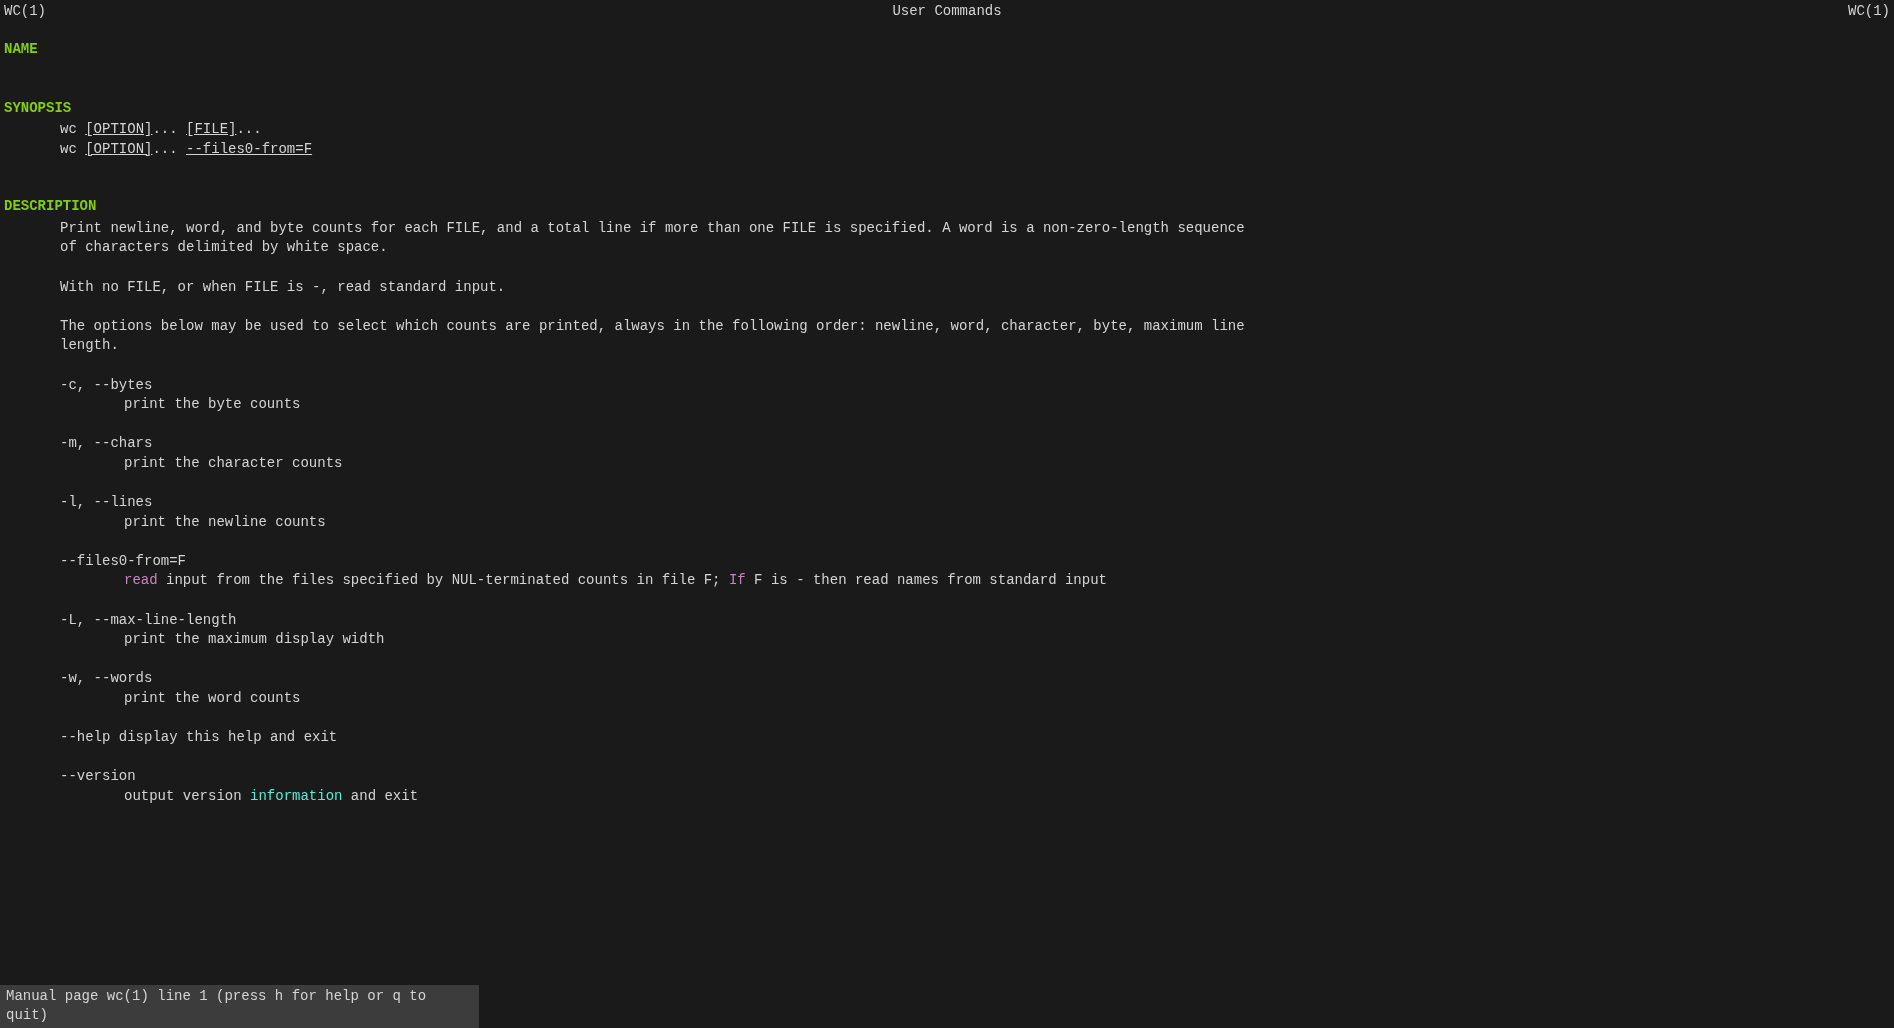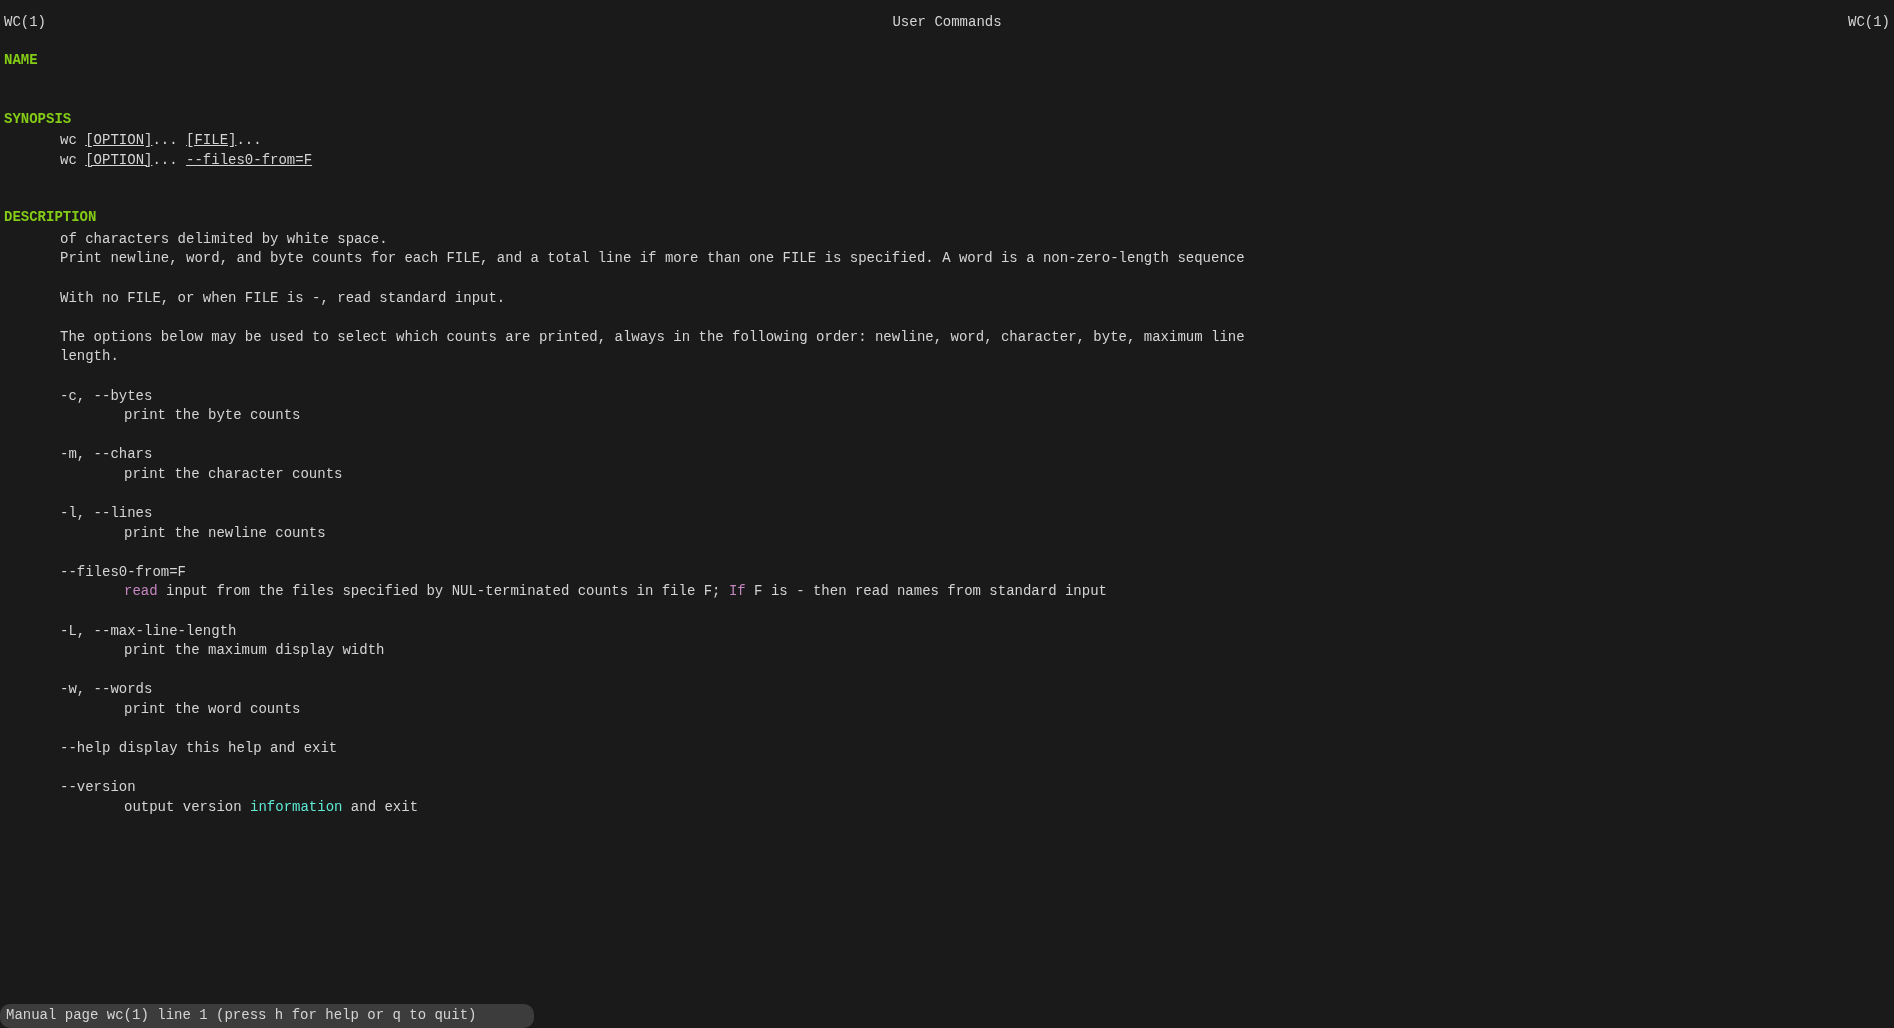--- a/index.html
+++ b/index.html
@@ -22,21 +22,20 @@
 
     #main-content {
       padding: 2px 4px;
       padding-bottom: 30px;
     }
 
     .header-line {
       display: flex;
       justify-content: space-between;
       margin-bottom: 8px;
-      margin-top: 11px;
     }
 
     .section-title {
       color: #84cc16;
       font-weight: bold;
       margin-top: 18px;
       margin-bottom: 2px;
     }
 
     .indent {
@@ -60,27 +59,26 @@
     }
 
     .blank-line {
       height: 1.4em;
     }
 
     #status-bar {
       position: fixed;
       bottom: 0;
       left: 0;
-      width: 534px;
+      width: 479px;
       background-color: #3c3c3c;
       color: #d4d4d4;
       padding: 2px 6px;
       font-family: 'Courier New', Courier, monospace;
       font-size: 14px;
-      border-radius: 10px;
     }
   </style>
 </head>
 <body>
 
 <div id="main-content">
 
   <div class="header-line">
     <span>WC(1)</span>
     <span>User Commands</span>
@@ -100,22 +98,22 @@
     </div>
     <div class="indent">
       <span>wc </span><span class="underline">[OPTION]</span><span>... </span><span class="underline">--files0-from=F</span>
     </div>
   </div>
 
   <div class="blank-line"></div>
 
   <div>
     <div class="section-title">DESCRIPTION</div>
+    <div class="indent">Print  newline,  word,  and byte counts for each FILE, and a total line if more than one FILE is specified.  A word is a non-zero-length sequence</div>
     <div class="indent">of characters delimited by white space.</div>
-    <div class="indent">Print  newline,  word,  and byte counts for each FILE, and a total line if more than one FILE is specified.  A word is a non-zero-length sequence</div>
     <div class="blank-line"></div>
     <div class="indent">With no FILE, or when FILE is -, read standard input.</div>
     <div class="blank-line"></div>
     <div class="indent">The options below may be used to select which counts are printed, always in the following order: newline, word, character,  byte,  maximum  line</div>
     <div class="indent">length.</div>
     <div class="blank-line"></div>
 
     <div class="indent">-c, --bytes</div>
     <div style="padding-left: 120px;">print the byte counts</div>
     <div class="blank-line"></div>

